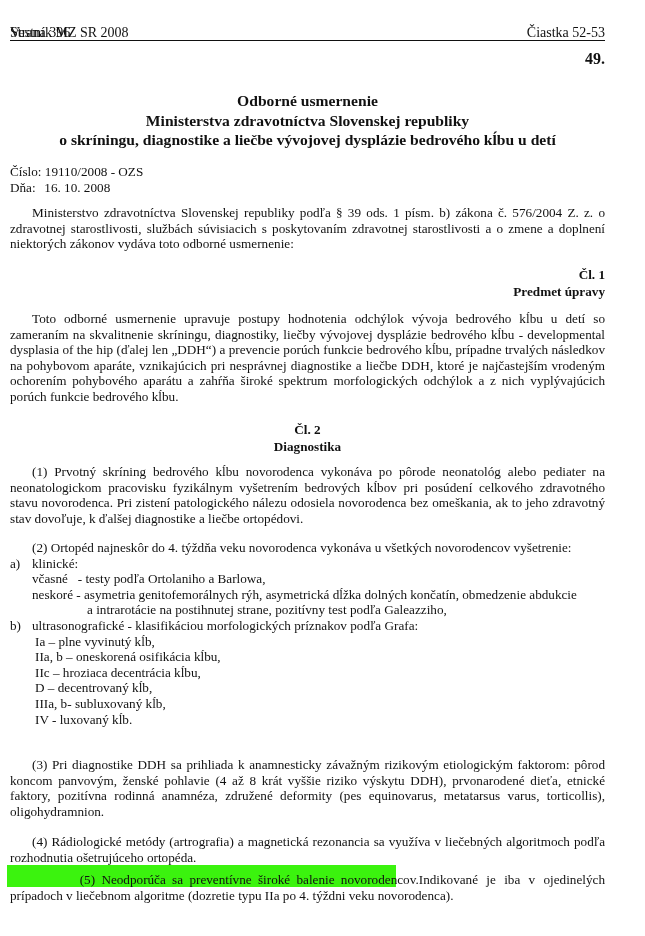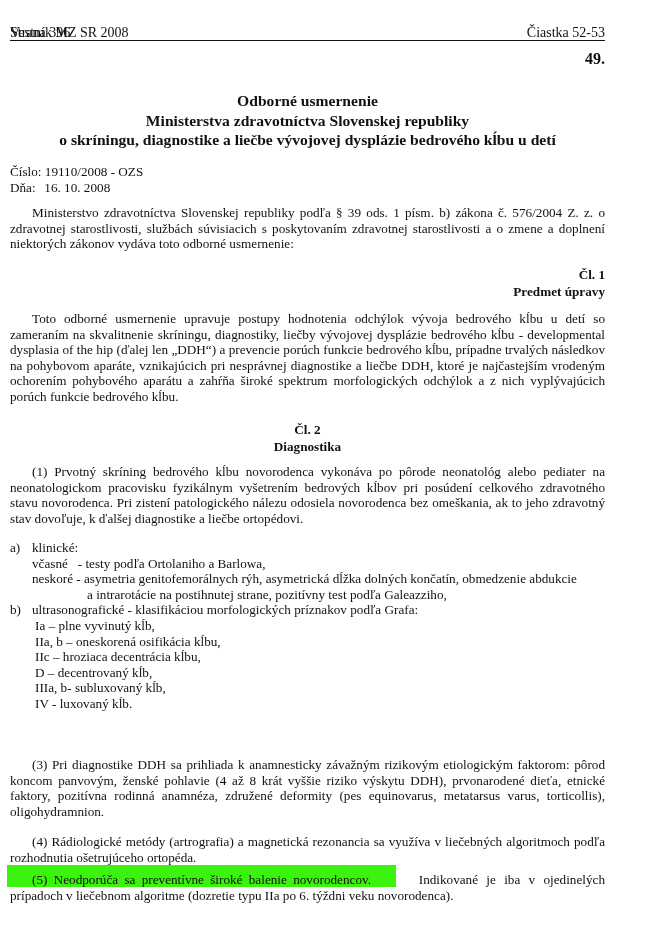--- a/index.html
+++ b/index.html
@@ -118,20 +118,21 @@
   <div class="block indent" style="top:311px;">Toto odborné usmernenie upravuje postupy hodnotenia odchýlok vývoja bedrového kĺbu u detí so zameraním na skvalitnenie skríningu, diagnostiky, liečby vývojovej dysplázie bedrového kĺbu - developmental dysplasia of the hip (ďalej len „DDH“) a prevencie porúch funkcie bedrového kĺbu, prípadne trvalých následkov na pohybovom aparáte, vznikajúcich pri nesprávnej diagnostike a liečbe DDH, ktoré je najčastejším vrodeným ochorením pohybového aparátu a zahŕňa široké spektrum morfologických odchýlok a z nich vyplývajúcich porúch funkcie bedrového kĺbu.</div>
 
   <div class="art" style="top:422px;">
     <div>Čl. 2</div>
     <div>Diagnostika</div>
   </div>
 
   <div class="block indent" style="top:464px;">(1) Prvotný skríning bedrového kĺbu novorodenca vykonáva po pôrode neonatológ alebo pediater na neonatologickom pracovisku fyzikálnym vyšetrením bedrových kĺbov pri posúdení celkového zdravotného stavu novorodenca. Pri zistení patologického nálezu odosiela novorodenca bez omeškania, ak to jeho zdravotný stav dovoľuje, k ďalšej diagnostike a liečbe ortopédovi.</div>
 
   <div class="block" style="top:540px;">
+    <div class="list-line" style="padding-left:22px;">(2) Ortopéd najneskôr do 4. týždňa veku novorodenca vykonáva u všetkých novorodencov vyšetrenie:</div>
     <div class="list-line">
       <span style="display:inline-block;width:22px;">a)</span><span>klinické:</span>
     </div>
     <div class="list-line" style="padding-left:22px; white-space:pre;">včasné   - testy podľa Ortolaniho a Barlowa,</div>
     <div class="list-line" style="padding-left:22px;">neskoré - asymetria genitofemorálnych rýh, asymetrická dĺžka dolných končatín, obmedzenie abdukcie</div>
     <div class="list-line" style="padding-left:77px;">a intrarotácie na postihnutej strane, pozitívny test podľa Galeazziho,</div>
     <div class="list-line">
       <span style="display:inline-block;width:22px;">b)</span><span>ultrasonografické - klasifikáciou morfologických príznakov podľa Grafa:</span>
     </div>
     <div style="padding-left:25px;">
@@ -142,20 +143,20 @@
       <div class="list-line">IIIa, b- subluxovaný kĺb,</div>
       <div class="list-line">IV - luxovaný kĺb.</div>
     </div>
   </div>
 
   <div class="block indent" style="top:757px;">(3) Pri diagnostike DDH sa prihliada k anamnesticky závažným rizikovým etiologickým faktorom: pôrod koncom panvovým, ženské pohlavie (4 až 8 krát vyššie riziko výskytu DDH), prvonarodené dieťa, etnické faktory, pozitívna rodinná anamnéza, združené deformity (pes equinovarus, metatarsus varus, torticollis), oligohydramnion.</div>
 
   <div class="block indent" style="top:834px;">(4) Rádiologické metódy (artrografia) a magnetická rezonancia sa využíva v liečebných algoritmoch podľa rozhodnutia ošetrujúceho ortopéda.</div>
 
   <div class="block" style="top:872px;">
-    <div style="display:flex; justify-content:space-between; padding-left:22px;gap:23px;">
+    <div style="display:flex; justify-content:flex-end; padding-left:22px;">
       <span style="word-spacing:3px;">(5) Neodporúča sa preventívne široké balenie novorodencov.</span>
       <span style="word-spacing:5px;">Indikované je iba v ojedinelých</span>
     </div>
-    <div class="list-line">prípadoch v liečebnom algoritme (dozretie typu IIa po 6. týždni veku novorodenca).</div>
+    <div class="list-line">prípadoch v liečebnom algoritme (dozretie typu IIa po 4. týždni veku novorodenca).</div>
   </div>
 
 </div>
 
 </body></html>

